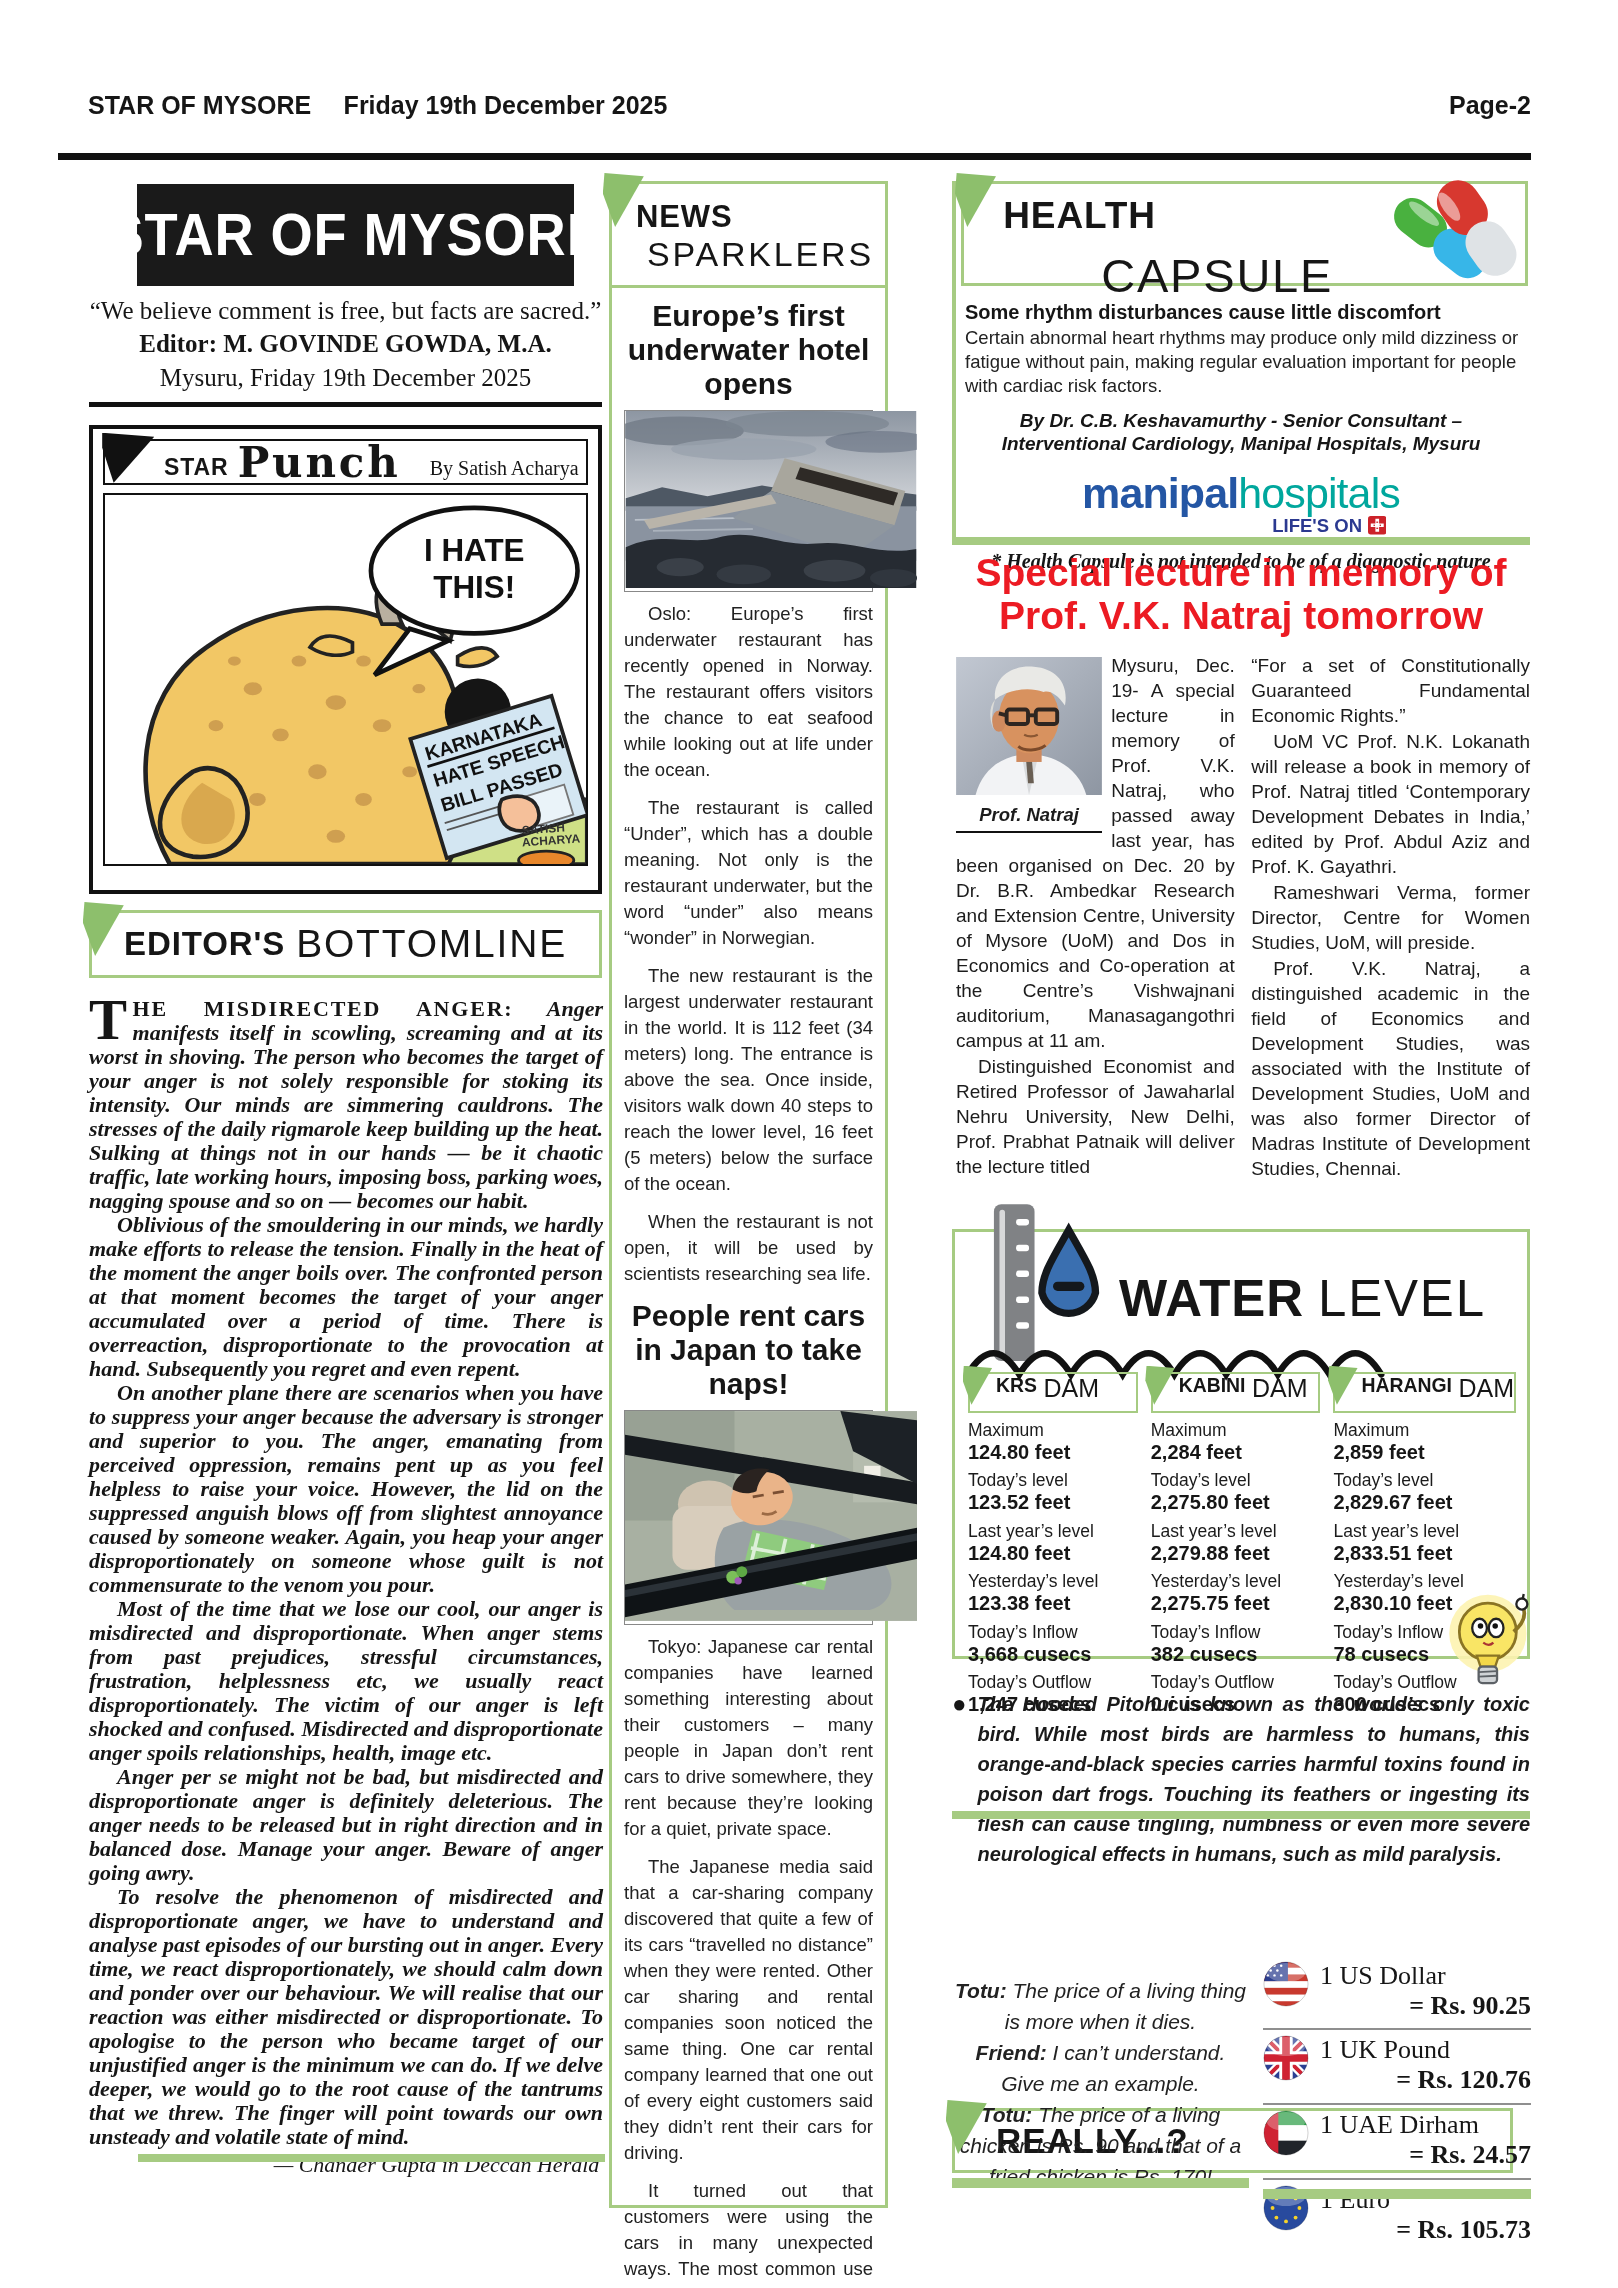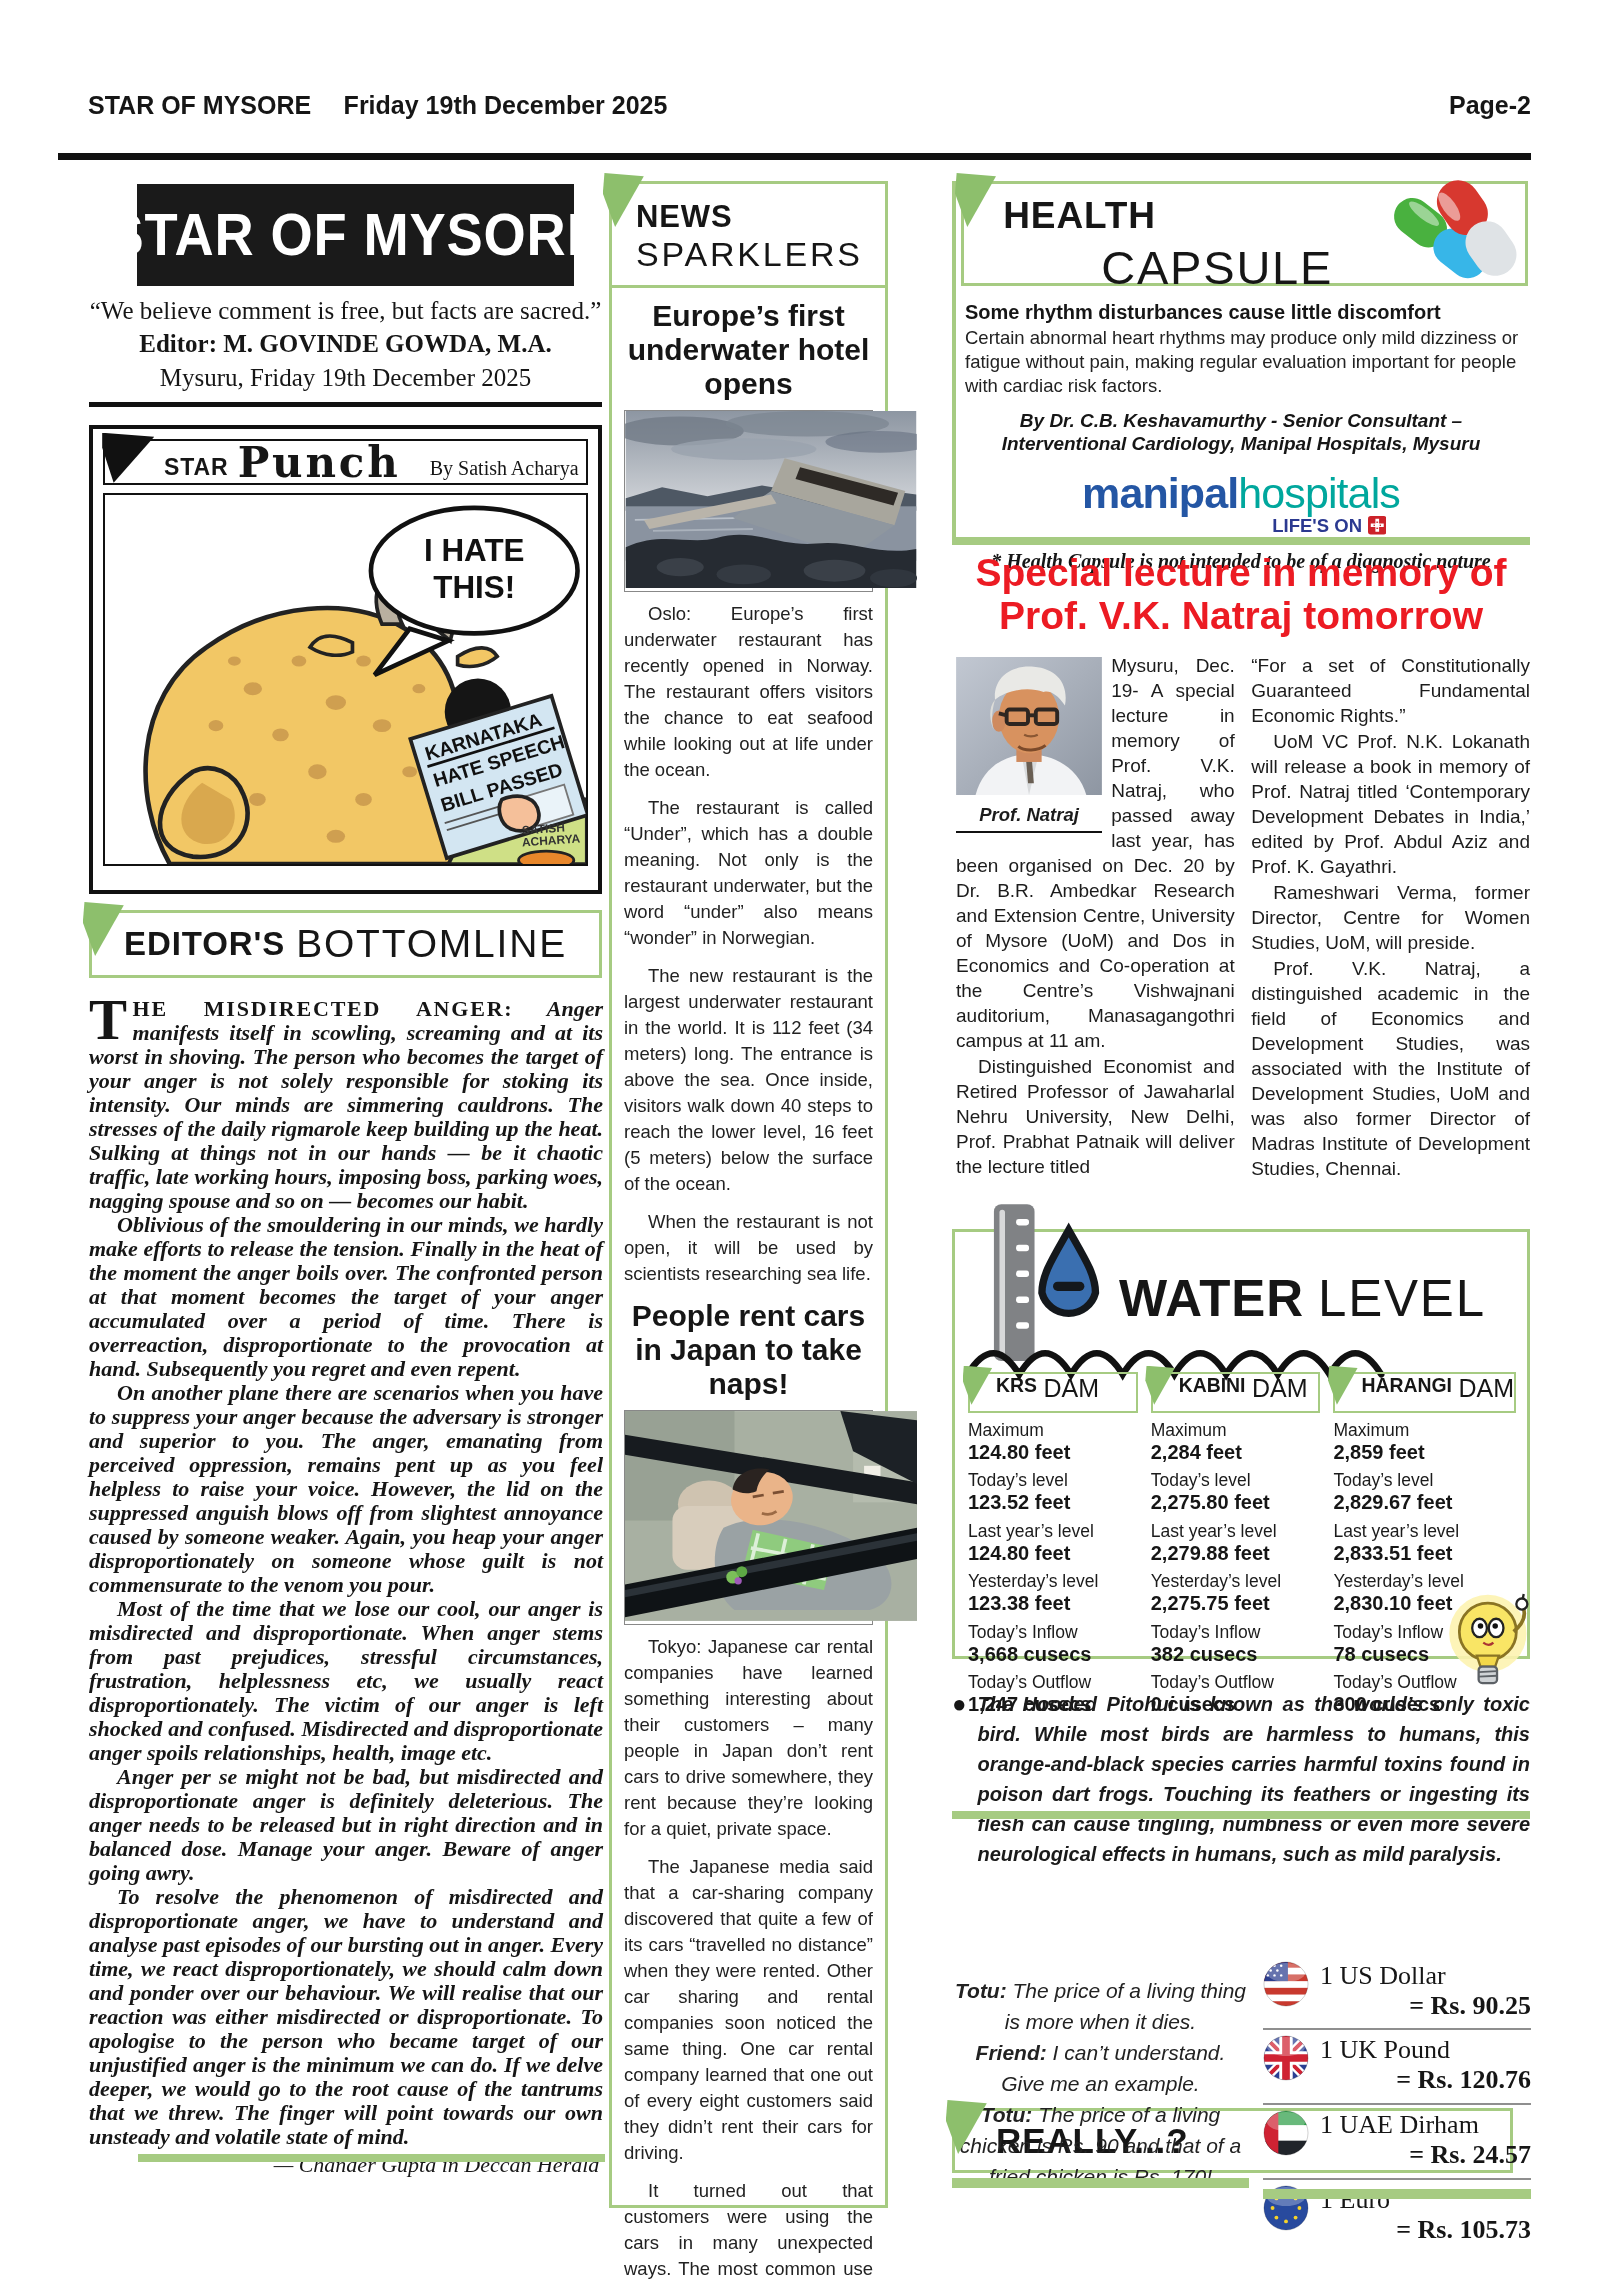--- a/index.html
+++ b/index.html
@@ -52,31 +52,31 @@
   .ed-body p.first{text-indent:0;}
   .dropcap{float:left;font-size:57px;line-height:46px;font-weight:bold;font-style:normal;padding-right:5.5px;}
   .opening{font-style:normal;font-weight:bold;letter-spacing:1.8px;}
   .ed-sig{text-align:right;font-weight:normal;padding-right:3.7px;margin-top:3.7px;}
   .ed-rule{left:138px;top:2154px;width:467px;height:8.3px;}
 
   
   .mid{left:609px;top:181px;width:279px;height:2027px;border:3.7px solid var(--green);background:#fff;}
   .mid-head{border-bottom:3.7px solid var(--green);padding:14.8px 0 11px 24px;position:relative;}
   .mid-head .b{font-size:31px;font-weight:900;letter-spacing:0.9px;}
-  .mid-head .l{font-size:34px;letter-spacing:2.8px;}
+  .mid-head .l{font-size:34px;letter-spacing:2.8px;text-align:center;}
   .mid-hl{font-size:30px;font-weight:bold;text-align:center;line-height:1.13;margin:11px 9.2px 9.2px;}
   .mid-photo{margin:3.7px 12px 9.2px;border:0.9px solid #888;}
   .mid-p{margin:0 12px 12px;font-size:18.5px;line-height:26px;text-align:justify;text-indent:24px;color:#222;}
 
   
   .hc-wrap{left:952px;top:181px;width:578px;}
   .hc-left{position:absolute;left:0;top:0;width:3.7px;height:360px;background:var(--green);}
   .hc-head{position:relative;margin-left:9.2px;width:567px;height:105px;border:3.7px solid var(--green);}
   .hc-h1{position:absolute;left:39px;top:11px;font-size:37px;font-weight:900;letter-spacing:0.9px;}
-  .hc-h2{position:absolute;left:137px;top:56px;font-size:47px;letter-spacing:1.8px;}
+  .hc-h2{position:absolute;left:137px;top:64px;font-size:47px;letter-spacing:1.8px;}
   .hc-pills{position:absolute;right:-3.7px;top:-7.4px;}
   .hc-sub{margin:14.8px 0 1.8px 13px;font-size:20px;font-weight:bold;}
   .hc-body{margin:1.8px 7.4px 0 13px;font-size:18.5px;line-height:24px;color:#222;}
   .hc-by{margin-top:11px;text-align:center;font-size:19px;font-weight:bold;font-style:italic;line-height:23px;}
   .hc-logo{margin-top:14.8px;text-align:center;font-size:43px;font-weight:bold;letter-spacing:-0.9px;}
   .hc-logo .p1{color:var(--mblue);}
   .hc-logo .p2{color:var(--mteal);font-weight:normal;}
   .hc-tag{text-align:right;margin:-3.7px 55px 0 0;font-size:18.5px;font-weight:bold;color:var(--lblue);
           display:flex;align-items:center;justify-content:flex-end;gap:5.5px;padding-right:89px;}
   .hc-disc{margin-top:13px;text-align:center;font-family:"Liberation Serif",serif;font-weight:bold;font-style:italic;font-size:20px;}

